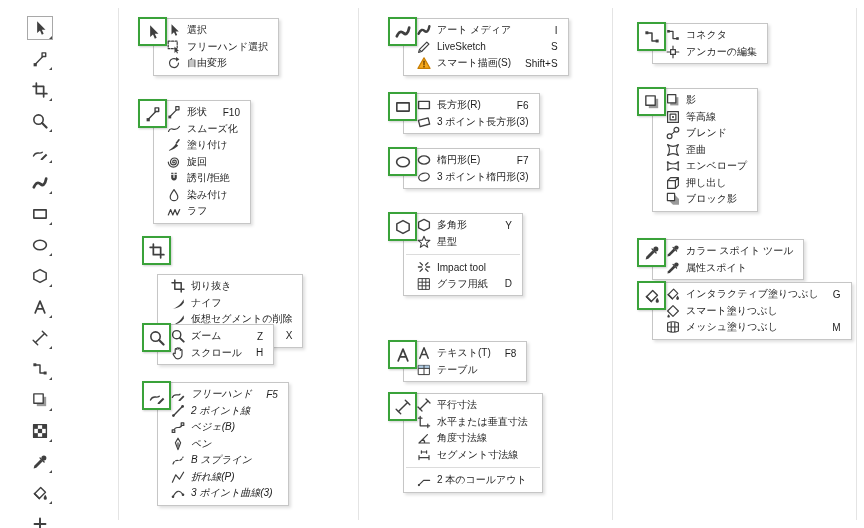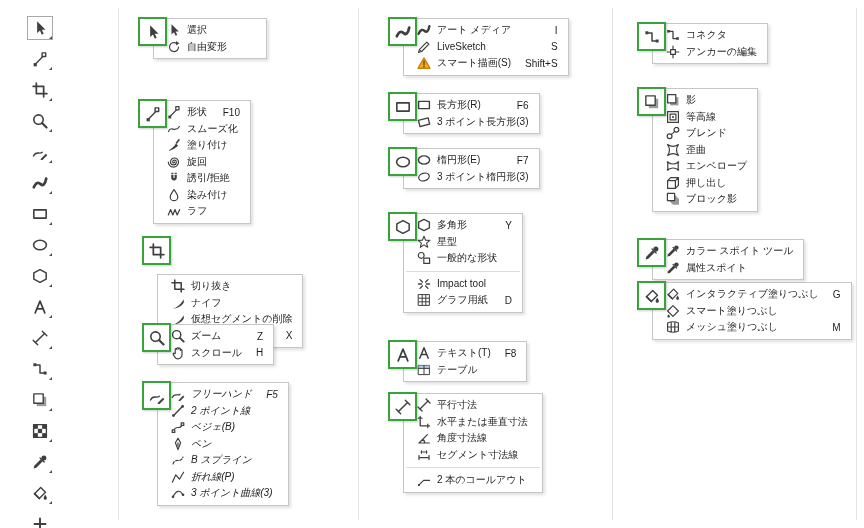--- a/index.html
+++ b/index.html
@@ -201,20 +201,28 @@
         </div><div class="menu" style="min-width: 112px;"><div class="menu-item">
             <span class="icon">
               <svg viewBox="0 0 14 14" width="14" height="14" fill="none" stroke="#3f3f3f" stroke-width="1.2" stroke-linecap="round" stroke-linejoin="round">
                 <path d="M4.5 1.2 V11.4 L7 9.2 L8.6 12.8 L10.2 12 L8.6 8.5 H11.8 Z" fill="#3f3f3f" stroke="none"></path>
               </svg>
             </span>
             <span class="label">選択</span>
           </div><div class="menu-item">
             <span class="icon">
               <svg viewBox="0 0 14 14" width="14" height="14" fill="none" stroke="#3f3f3f" stroke-width="1.2" stroke-linecap="round" stroke-linejoin="round">
+                <rect x="1.2" y="1.2" width="9" height="7.5" stroke-dasharray="2 1.4"></rect>
+                <path d="M7.5 6.5 V12.9 L9 11.5 L10 13.6 L11 13.1 L10 11 H12 Z" fill="#3f3f3f" stroke="none"></path>
+              </svg>
+            </span>
+            <span class="label">フリーハンド選択</span>
+          </div><div class="menu-item">
+            <span class="icon">
+              <svg viewBox="0 0 14 14" width="14" height="14" fill="none" stroke="#3f3f3f" stroke-width="1.2" stroke-linecap="round" stroke-linejoin="round">
                 <path d="M11.5 7 a4.5 4.5 0 1 1 -2 -3.7"></path>
                 <path d="M9 1 L12.4 3.2 L9.2 5.4 Z" fill="#3f3f3f" stroke="none"></path>
               </svg>
             </span>
             <span class="label">自由変形</span>
           </div></div></div>
       <div class="flyout" style="left: 138px; top: 99px;"><div class="tool-badge">
           <span class="icon">
             <svg viewBox="0 0 14 14" width="16" height="16" fill="none" stroke="#3f3f3f" stroke-width="1.2" stroke-linecap="round" stroke-linejoin="round">
               <path d="M2.5 12 L10.5 3.8"></path>
@@ -503,28 +511,20 @@
             </span>
             <span class="label">多角形</span>
             <span class="shortcut">Y</span>
           </div><div class="menu-item">
             <span class="icon">
               <svg viewBox="0 0 14 14" width="14" height="14" fill="none" stroke="#3f3f3f" stroke-width="1.2" stroke-linecap="round" stroke-linejoin="round">
                 <path d="M7 1.2 L8.6 5.2 L12.9 5.4 L9.6 8.1 L10.7 12.3 L7 9.9 L3.3 12.3 L4.4 8.1 L1.1 5.4 L5.4 5.2 Z" stroke-width="1.1"></path>
               </svg>
             </span>
             <span class="label">星型</span>
-          </div><div class="menu-item">
-            <span class="icon">
-              <svg viewBox="0 0 14 14" width="14" height="14" fill="none" stroke="#3f3f3f" stroke-width="1.2" stroke-linecap="round" stroke-linejoin="round">
-                <circle cx="4.2" cy="4.4" r="2.9"></circle>
-                <path d="M6.8 7.2 H12.6 V12.4 H6.8 Z"></path>
-              </svg>
-            </span>
-            <span class="label">一般的な形状</span>
           </div><div class="menu-sep"></div><div class="menu-item">
             <span class="icon">
               <svg viewBox="0 0 14 14" width="14" height="14" fill="none" stroke="#3f3f3f" stroke-width="1.2" stroke-linecap="round" stroke-linejoin="round">
                 <g stroke-width="1.3">
                   <line x1="1.4" y1="7" x2="4.6" y2="7"></line>
                   <line x1="12.6" y1="7" x2="9.4" y2="7"></line>
                   <line x1="3" y1="2.6" x2="5.4" y2="5"></line>
                   <line x1="11" y1="2.6" x2="8.6" y2="5"></line>
                   <line x1="3" y1="11.4" x2="5.4" y2="9"></line>
                   <line x1="11" y1="11.4" x2="8.6" y2="9"></line>

